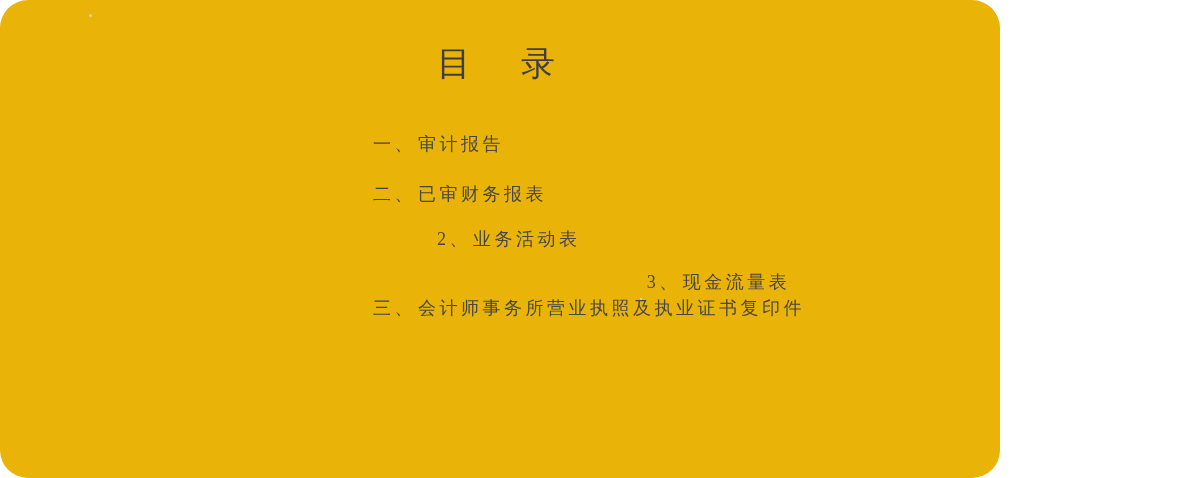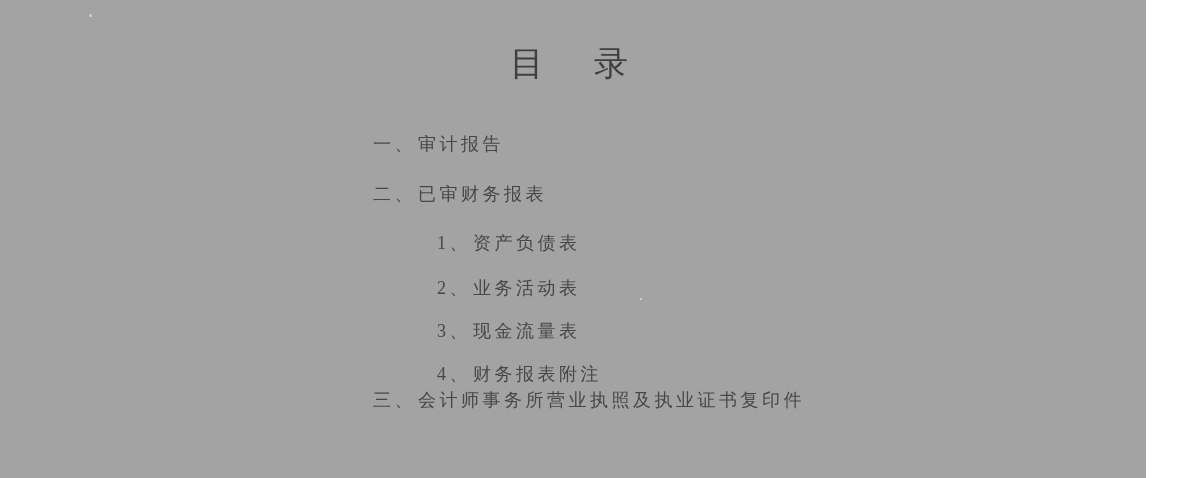--- a/index.html
+++ b/index.html
@@ -2,26 +2,27 @@
 <html><head>
 <meta charset="utf-8">
 <style>
   html, body {
     margin: 0;
     padding: 0;
     background: #ffffff;
   }
   .page {
     position: relative;
-    width: 1146px;
+    width: 1000px;
     height: 478px;
-    background: #a3a3a3;
+    background: #eab308;
     overflow: hidden;
     color: #474747;
     font-family: "Liberation Serif", "DejaVu Serif", serif;
+    border-radius: 28px;
   }
   .title {
     margin: 0;
     padding-top: 46px;
     text-align: center;
     font-size: 34px;
     line-height: 36px;
     letter-spacing: 8px;
     font-weight: 400;
     color: #3f3f3f;
@@ -32,21 +33,21 @@
     letter-spacing: 3.5px;
     white-space: nowrap;
     font-weight: 400;
   }
   .lv1 { margin-left: 373px; }
   .lv2 { margin-left: 437px; }
   .e1 { margin-top: 49px; }
   .e2 { margin-top: 24px; }
   .e3 { margin-top: 23px; }
   .e4 { margin-top: 19px; }
-  .e5 { margin-top: 17px; }
+  .e5 { margin-top: 17px; text-align: center; }
   .e6 { margin-top: 17px; }
   .e7 { margin-top: 0; }
   .num { margin-right: 2px; }
   .speck {
     position: absolute;
     border-radius: 50%;
     background: #cfcfcf;
   }
   .speck-a { left: 89px; top: 14px; width: 3px; height: 3px; }
   .speck-b { left: 640px; top: 298px; width: 2px; height: 2px; background: #dedede; }
@@ -59,35 +60,29 @@
   <h1 class="title">目　录</h1>
 
   <div class="entry lv1 e1">
     <span class="num">一、</span><span>审计报告</span>
   </div>
 
   <div class="entry lv1 e2">
     <span class="num">二、</span><span>已审财务报表</span>
   </div>
 
-  <div class="entry lv2 e3">
-    <span class="num">1、</span><span>资产负债表</span>
-  </div>
 
   <div class="entry lv2 e4">
     <span class="num">2、</span><span>业务活动表</span>
   </div>
 
   <div class="entry lv2 e5">
     <span class="num">3、</span><span>现金流量表</span>
   </div>
 
-  <div class="entry lv2 e6">
-    <span class="num">4、</span><span>财务报表附注</span>
-  </div>
 
   <div class="entry lv1 e7">
     <span class="num">三、</span><span>会计师事务所营业执照及执业证书复印件</span>
   </div>
 
   <span class="speck speck-a"></span>
   <span class="speck speck-b"></span>
 
 </div>
 

